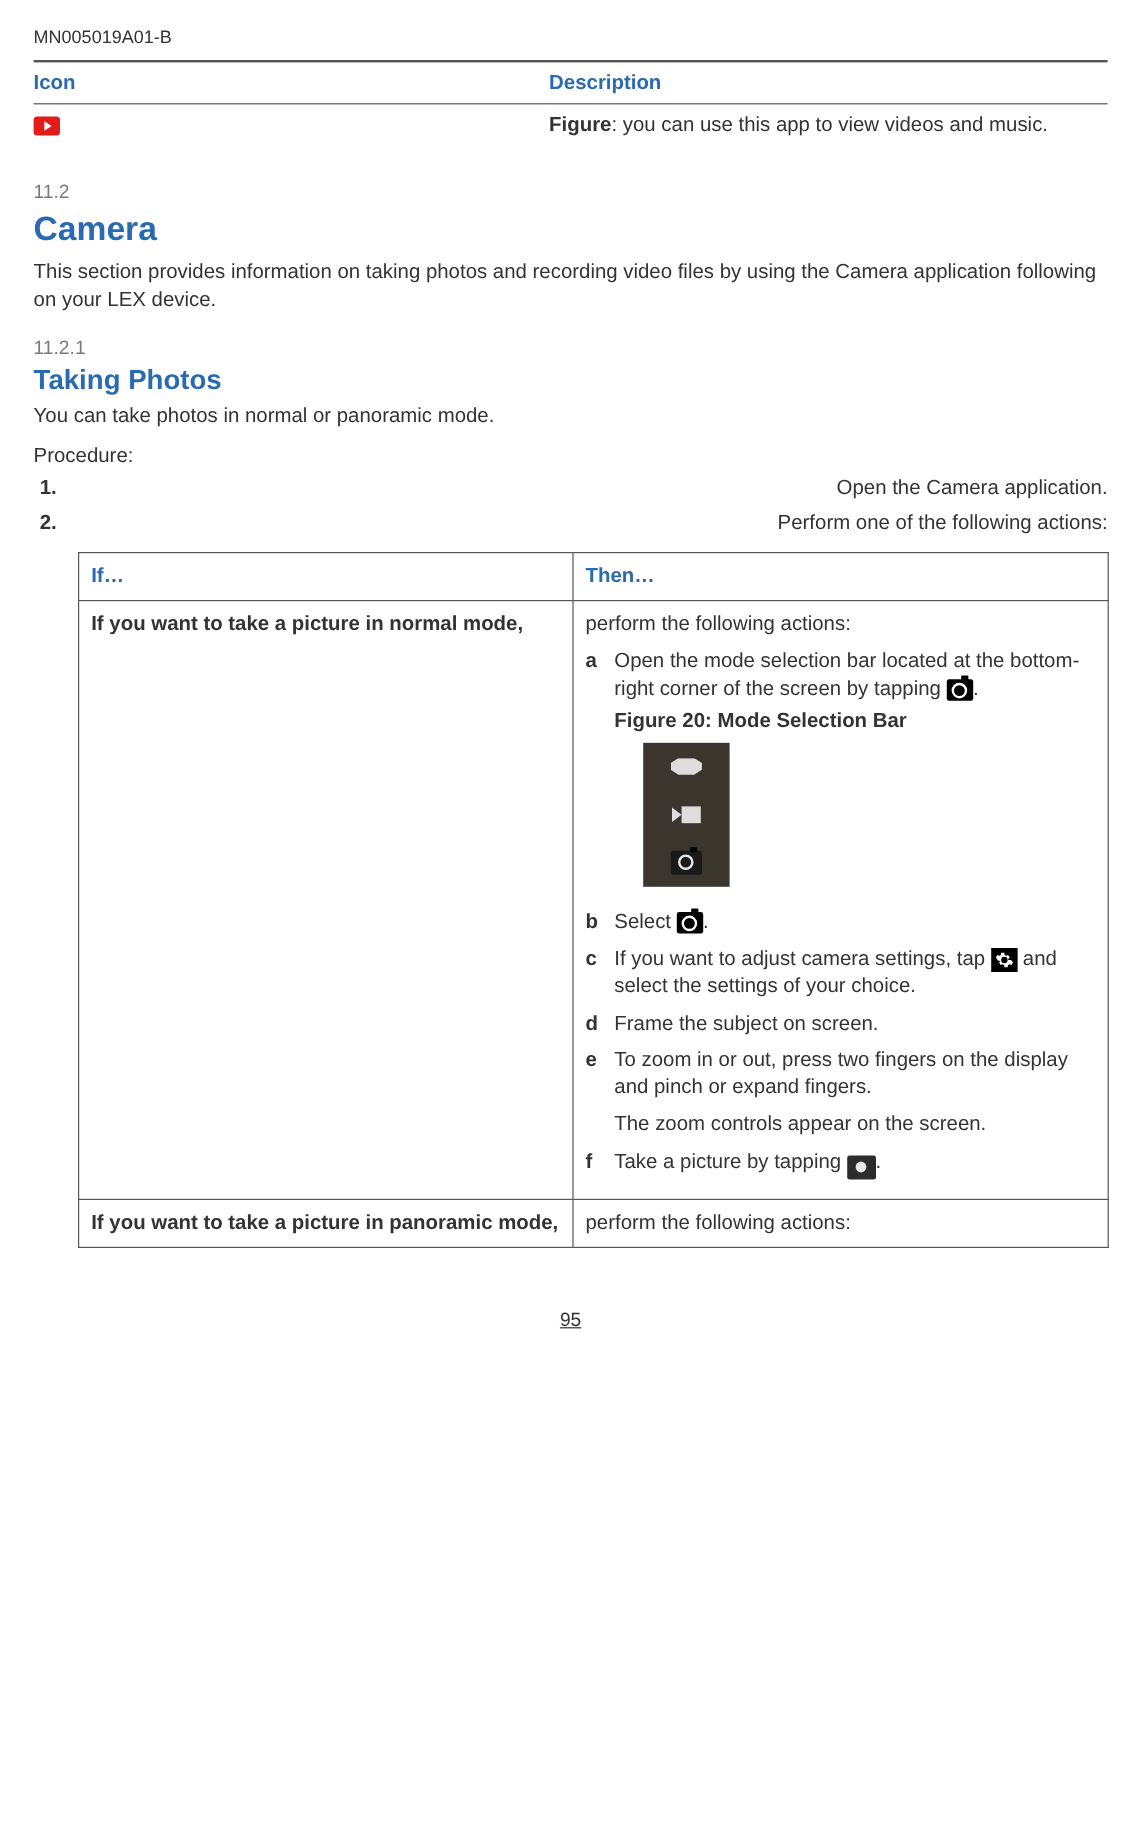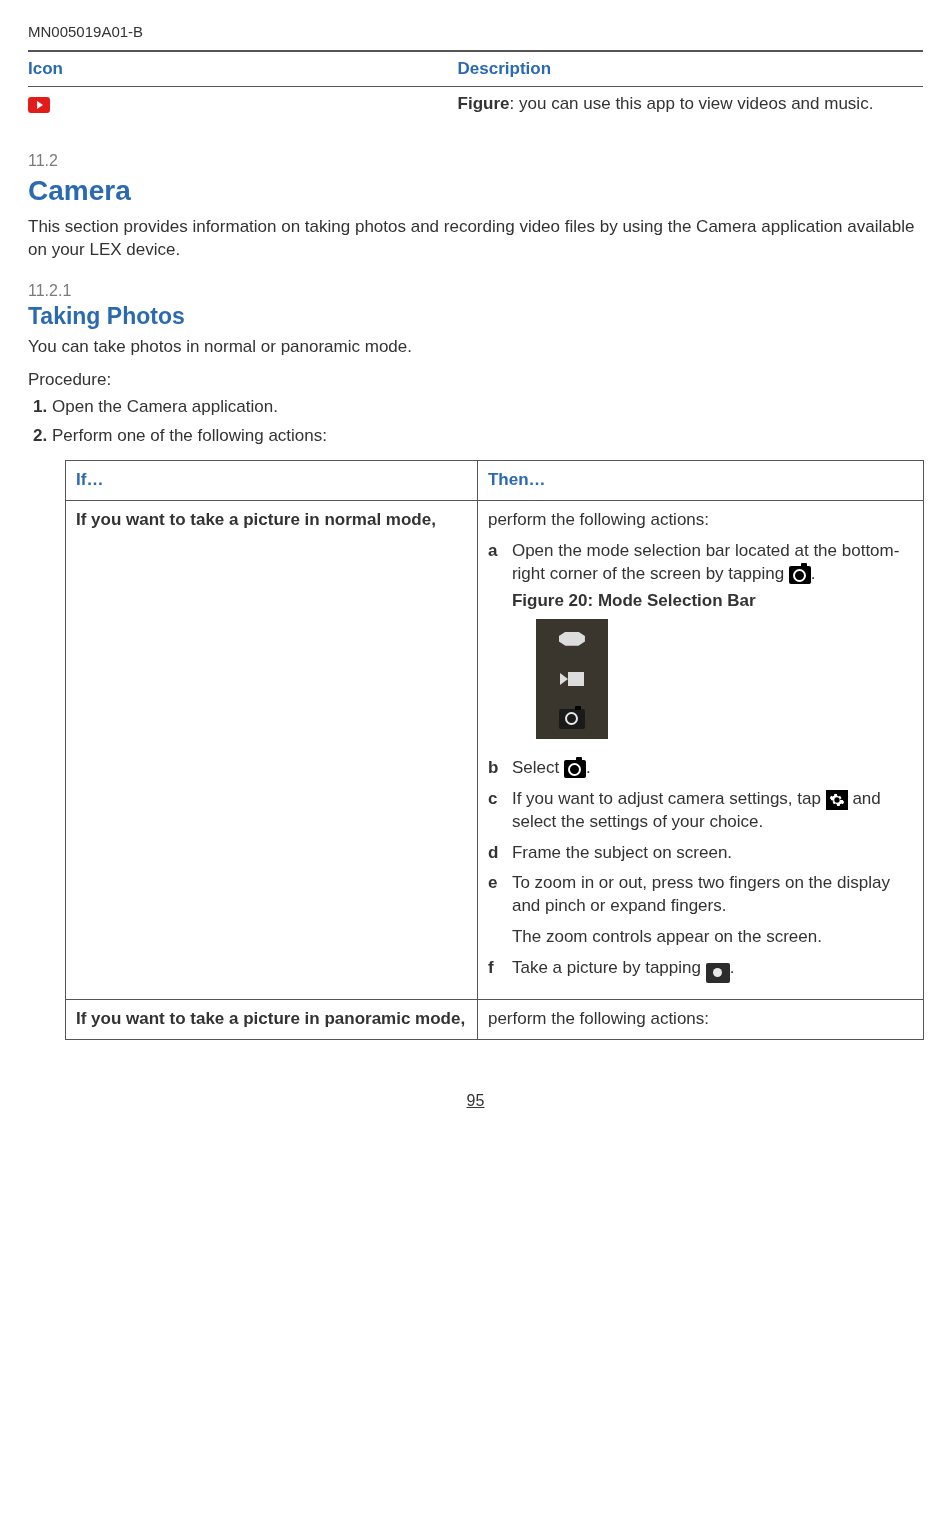--- a/index.html
+++ b/index.html
@@ -27,21 +27,21 @@
   }
   .yt-icon::after { content: ""; border-left: 6px solid #fff; border-top: 4px solid transparent; border-bottom: 4px solid transparent; margin-left: 1px; }
 
   .sec-num   { color: #7b7b7b; font-size: 16px; margin-top: 28px; }
   .sec-title { color: #2a6ab0; font-size: 28px; font-weight: bold; margin: 0 0 6px 0; }
   .sub-title { color: #2a6ab0; font-size: 23px; font-weight: bold; margin: 0 0 4px 0; }
   p.body     { margin: 4px 0 14px 0; }
   .proc-label{ font-weight: normal; margin-top: 10px; }
 
   ol.steps { margin: 4px 0 12px 24px; padding: 0; }
-  ol.steps > li { margin-bottom: 6px; }
+  ol.steps > li { margin-bottom: 6px; text-align: right; }
   ol.steps > li::marker { font-weight: bold; }
 
   table.ifthen { width: 96%; border-collapse: collapse; margin-left: 37px; margin-top: 6px; }
   table.ifthen th, table.ifthen td { border: 1.2px solid #555; padding: 8px 10px; vertical-align: top; }
   table.ifthen th { color: #2a6ab0; font-weight: bold; text-align: left; border-top: 1.2px solid #555; }
   table.ifthen th:first-child, table.ifthen td:first-child { width: 48%; }
   table.ifthen .cond { font-weight: bold; }
 
   .substeps p { margin: 0 0 8px 0; }
   .sub-row { display: flex; gap: 10px; margin-bottom: 8px; }
@@ -103,21 +103,21 @@
     </td>
     <td class="desc">
       <b>Figure</b><span>: you can use this app to view videos and music.</span>
     </td>
   </tr>
 </tbody>
   </table>
 
 <div class="sec-num">11.2</div>
 <div class="sec-title">Camera</div>
-<p class="body">This section provides information on taking photos and recording video files by using the Camera application available on your LEX device.</p>
+<p class="body">This section provides information on taking photos and recording video files by using the Camera application following on your LEX device.</p>
 
 <div class="sec-num" style="margin-top:18px">11.2.1</div>
 <div class="sub-title">Taking Photos</div>
 <p class="body" style="margin-bottom:8px">You can take photos in normal or panoramic mode.</p>
 
 <div class="proc-label">Procedure:</div>
 <ol class="steps">
   <li>Open the Camera application.</li>
   <li>Perform one of the following actions:</li>
 </ol>

